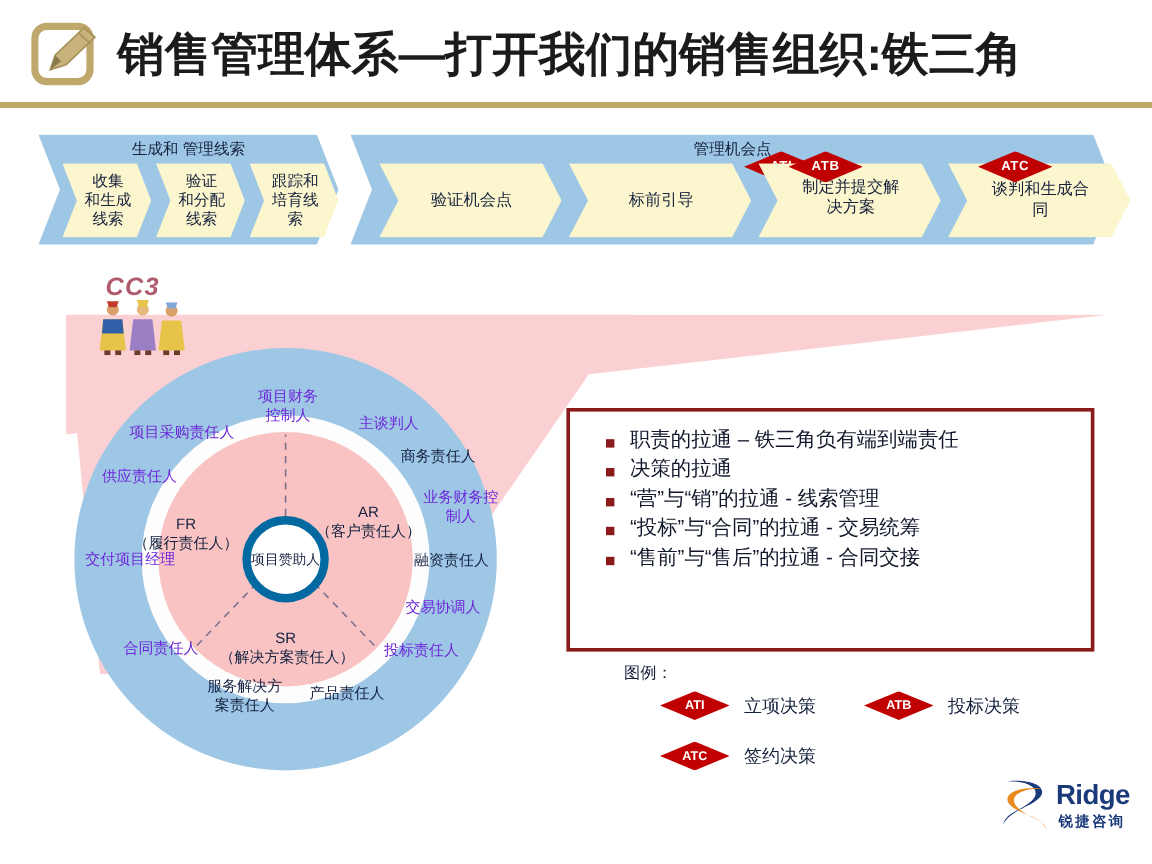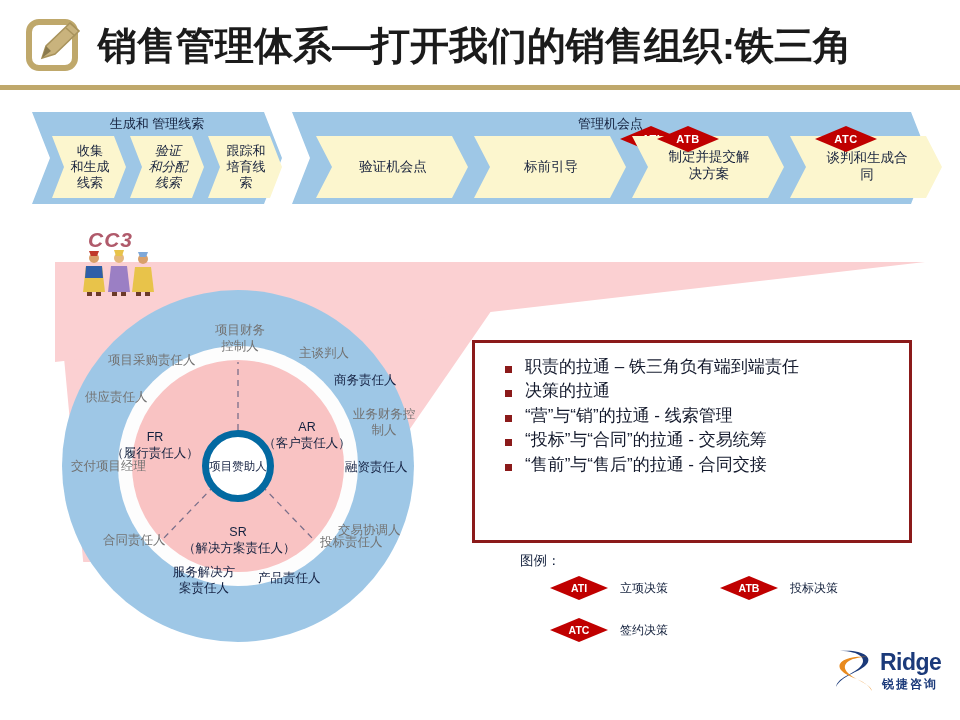--- a/index.html
+++ b/index.html
@@ -90,21 +90,21 @@
   }
   #ring-core span{font-size:11.5px;color:#1b2747;}
 
   .inner-lbl{
     position:absolute;text-align:center;color:#13213f;
     font-size:12.5px;line-height:1.25;white-space:nowrap;
   }
 
   .outer-lbl{
     position:absolute;text-align:center;
-    font-size:12.5px;line-height:1.3;color:#737373;
+    font-size:12.5px;line-height:1.3;color:#6d28d9;
     white-space:nowrap;
   }
   .outer-lbl.navy{color:#152243;}
 
   svg.divider{position:absolute;left:0;top:0;width:352px;height:352px;overflow:visible;}
 
   
   #textbox{
     position:absolute;left:472px;top:340px;width:440px;height:203px;
     border:3px solid #8b1a1a;background:rgba(255,255,255,0.92);
@@ -127,21 +127,21 @@
   
   #legend{position:absolute;left:520px;top:552px;width:380px;height:100px;}
   #legend-title{position:absolute;left:0;top:0;font-size:13.5px;color:#14213d;}
   .leg-item{position:absolute;display:flex;align-items:center;}
   .leg-dia{
     width:58px;height:24px;background:#c00000;
     clip-path:polygon(50% 0,100% 50%,50% 100%,0 50%);
     display:flex;align-items:center;justify-content:center;
     color:#fff;font-size:10.5px;font-weight:bold;
   }
-  .leg-txt{margin-left:12px;font-size:12px;color:#14213d;white-space:nowrap;}
+  .leg-txt{margin-left:12px;font-size:15px;color:#14213d;white-space:nowrap;}
 
   
   #logo{position:absolute;left:832px;top:645px;width:118px;height:58px;}
   #logo-mark{position:absolute;left:0;top:2px;width:44px;height:46px;}
   #logo-text{position:absolute;left:48px;top:4px;
     font-size:23px;font-weight:bold;color:#1b3a7a;letter-spacing:-0.5px;}
   #logo-sub{position:absolute;left:50px;top:31px;
     font-size:12px;font-weight:bold;color:#1b3a7a;letter-spacing:2px;}
 </style>
 </head>
@@ -164,21 +164,21 @@
 <div class="banner" id="banner-a">
   <div class="banner-bg"></div>
   <div class="banner-title">生成和 管理线索</div>
 
   <div class="chev-wrap" id="cw-a1" style="left:20px;width:74px;">
     <div class="chev-shape" style="clip-path:polygon(0 0,62px 0,74px 50%,62px 100%,0 100%,12px 50%);"></div>
     <div class="chev-text sm" style="white-space: pre-line;">收集
 和生成
 线索</div>
   </div>
-  <div class="chev-wrap" id="cw-a2" style="left:98px;width:74px;font-style:italic;">
+  <div class="chev-wrap" id="cw-a2" style="left:98px;width:74px;">
     <div class="chev-shape" style="clip-path:polygon(0 0,62px 0,74px 50%,62px 100%,0 100%,12px 50%);"></div>
     <div class="chev-text sm" style="white-space: pre-line;">验证
 和分配
 线索</div>
   </div>
   <div class="chev-wrap" id="cw-a3" style="left:176px;width:74px;">
     <div class="chev-shape" style="clip-path:polygon(0 0,62px 0,74px 50%,62px 100%,0 100%,12px 50%);"></div>
     <div class="chev-text sm" style="white-space: pre-line;">跟踪和
 培育线
 索</div>
@@ -278,21 +278,21 @@
     <div>（解决方案责任人）</div>
   </div>
 
   <div class="outer-lbl" style="left:143px;top:32px;width:70px;white-space:pre-line;">项目财务
 控制人</div>
   <div class="outer-lbl" style="left:237px;top:55px;">主谈判人</div>
   <div class="outer-lbl navy" style="left:272px;top:82px;">商务责任人</div>
   <div class="outer-lbl" style="left:286px;top:116px;width:72px;white-space:pre-line;">业务财务控
 制人</div>
   <div class="outer-lbl navy" style="left:283px;top:169px;">融资责任人</div>
-  <div class="outer-lbl" style="left:276px;top:208px;margin-top:24px;">交易协调人</div>
+  <div class="outer-lbl" style="left:276px;top:208px;">交易协调人</div>
   <div class="outer-lbl" style="left:258px;top:244px;">投标责任人</div>
   <div class="outer-lbl navy" style="left:196px;top:280px;">产品责任人</div>
   <div class="outer-lbl navy" style="left:104px;top:274px;width:76px;white-space:pre-line;">服务解决方
 案责任人</div>
   <div class="outer-lbl" style="left:41px;top:242px;">合同责任人</div>
   <div class="outer-lbl" style="left:9px;top:168px;">交付项目经理</div>
   <div class="outer-lbl" style="left:23px;top:99px;">供应责任人</div>
   <div class="outer-lbl" style="left:46px;top:62px;">项目采购责任人</div>
 </div>
 

